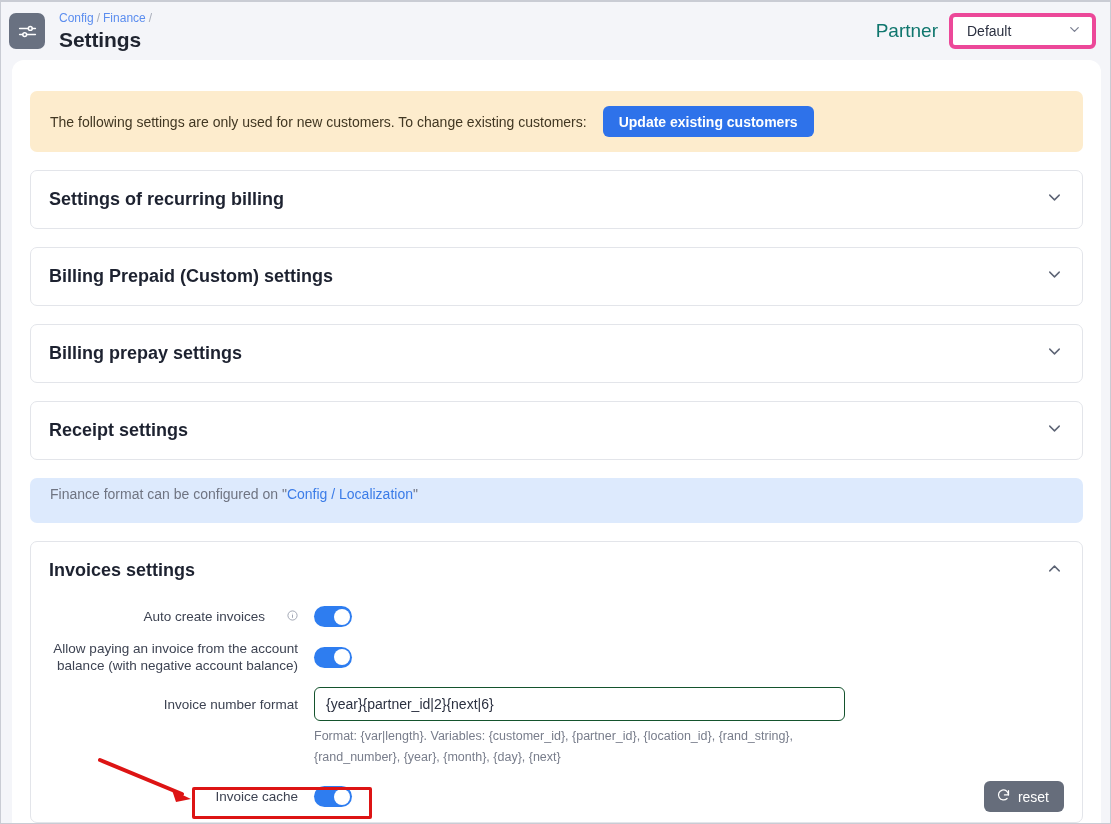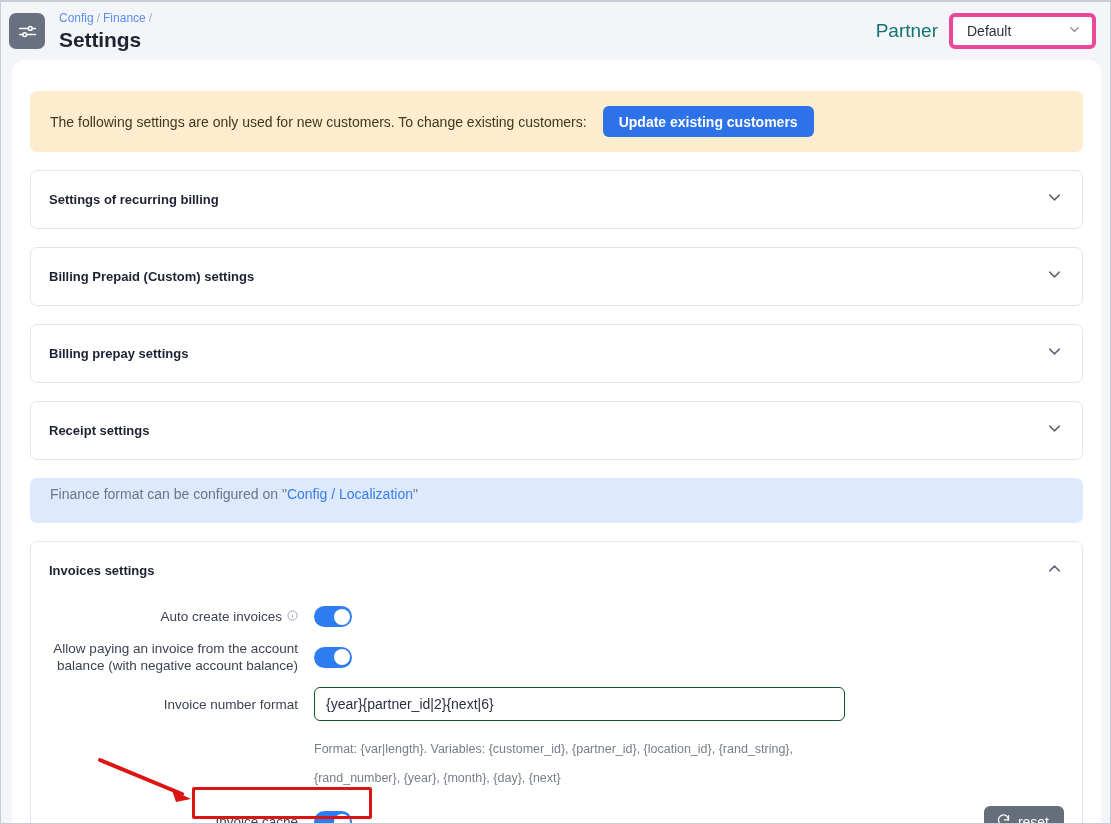--- a/index.html
+++ b/index.html
@@ -121,21 +121,21 @@
     background: #fff;
   }
   .panel-head {
     height: 57px;
     display: flex;
     align-items: center;
     padding: 0 18px;
     cursor: pointer;
   }
   .panel-title {
-    font-size: 13px;
+    font-size: 18px;
     font-weight: bold;
     color: #1d2230;
   }
   .panel-head .chev { margin-left: auto; }
 
   
   .info-banner {
     margin-top: 18px;
     background: #ddeafd;
     border-radius: 7px;
@@ -157,21 +157,21 @@
   .form-row.start { align-items: flex-start; }
   .form-label {
     width: 265px;
     text-align: right;
     padding-right: 16px;
     font-size: 13.5px;
     color: #3d4352;
     line-height: 17px;
     flex: 0 0 265px;
   }
-  .label-inline { display: inline-flex; align-items: center; gap: 5px; justify-content: flex-end; }
+  .label-inline { display: inline-flex; align-items: center; gap: 22px; justify-content: flex-end; }
 
   
   .toggle {
     width: 38px; height: 21px;
     border-radius: 11px;
     background: #2e7df0;
     position: relative;
     flex: 0 0 auto;
     cursor: pointer;
   }
@@ -190,23 +190,23 @@
     padding: 0 11px;
     font-size: 14px;
     color: #2b3040;
     font-family: "Liberation Sans", sans-serif;
     background: #fff;
     outline: none;
   }
   .hint {
     font-size: 12.5px;
     color: #787d8b;
-    line-height: 29px;
+    line-height: 21px;
     width: 531px;
-    margin-top: 14px;
+    margin-top: 5px;
   }
   .field-col { display: flex; flex-direction: column; }
 
   .bottom-row {
     display: flex;
     align-items: center;
     margin-top: 6px;
   }
   .btn-reset {
     margin-left: auto;

